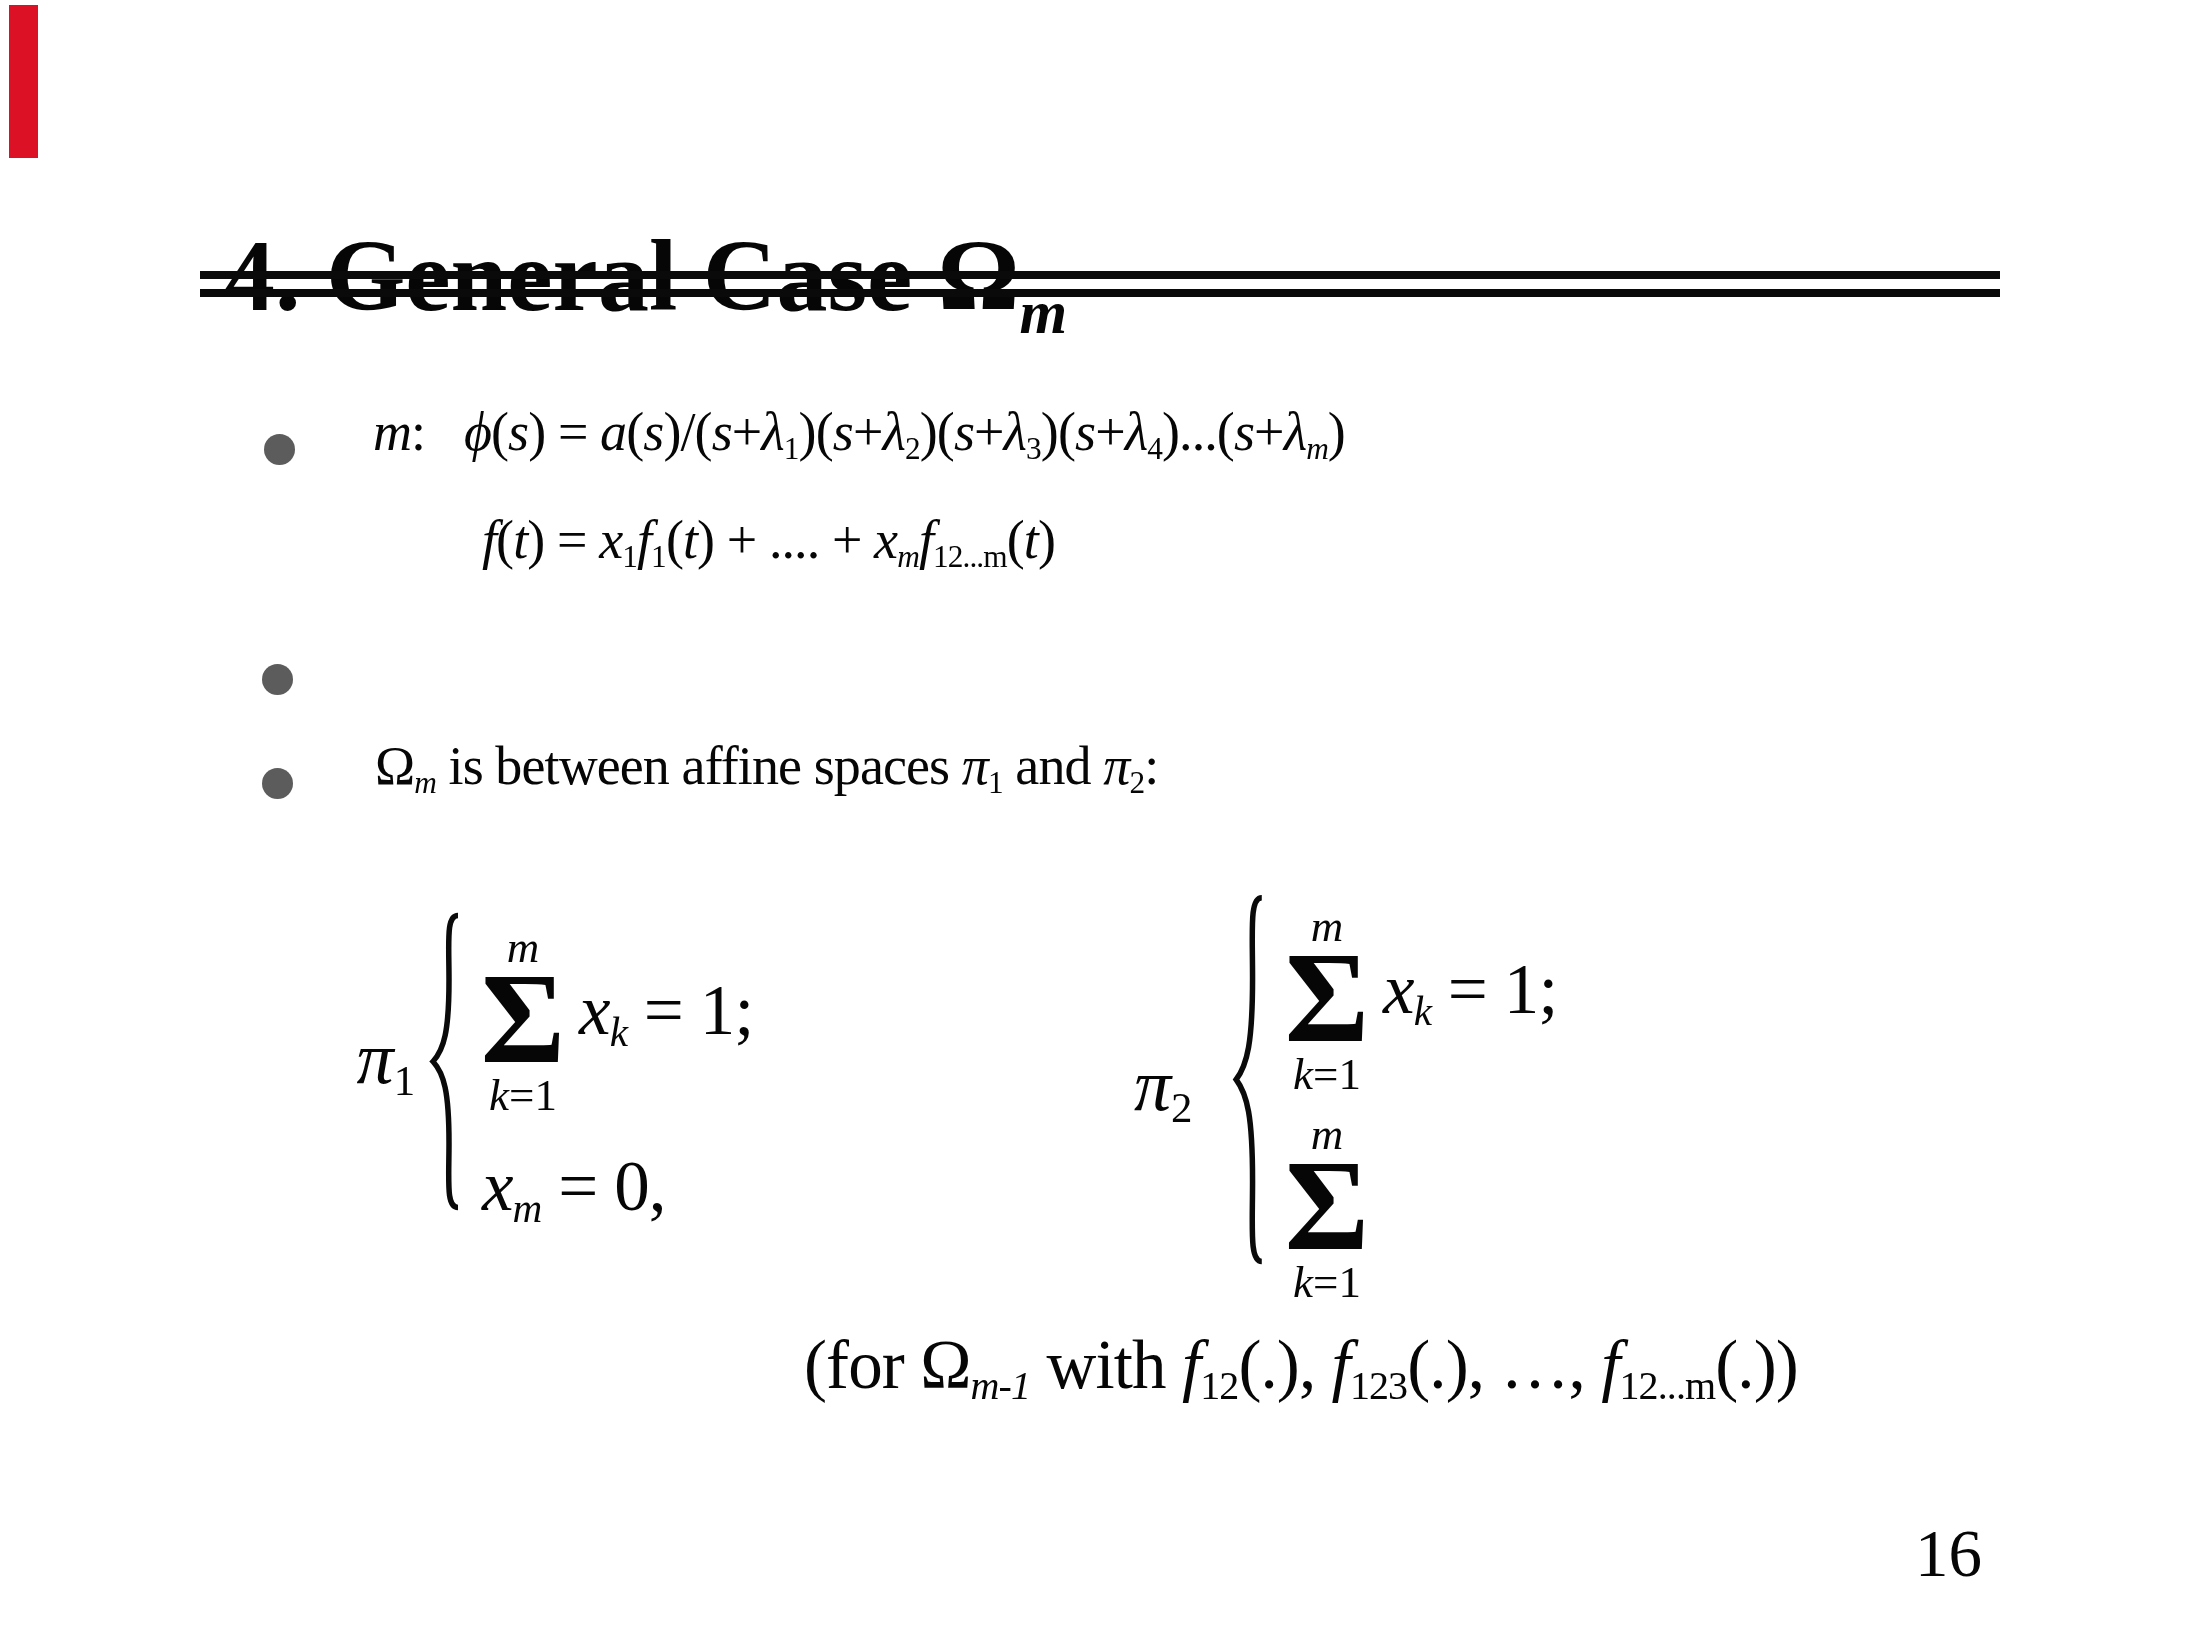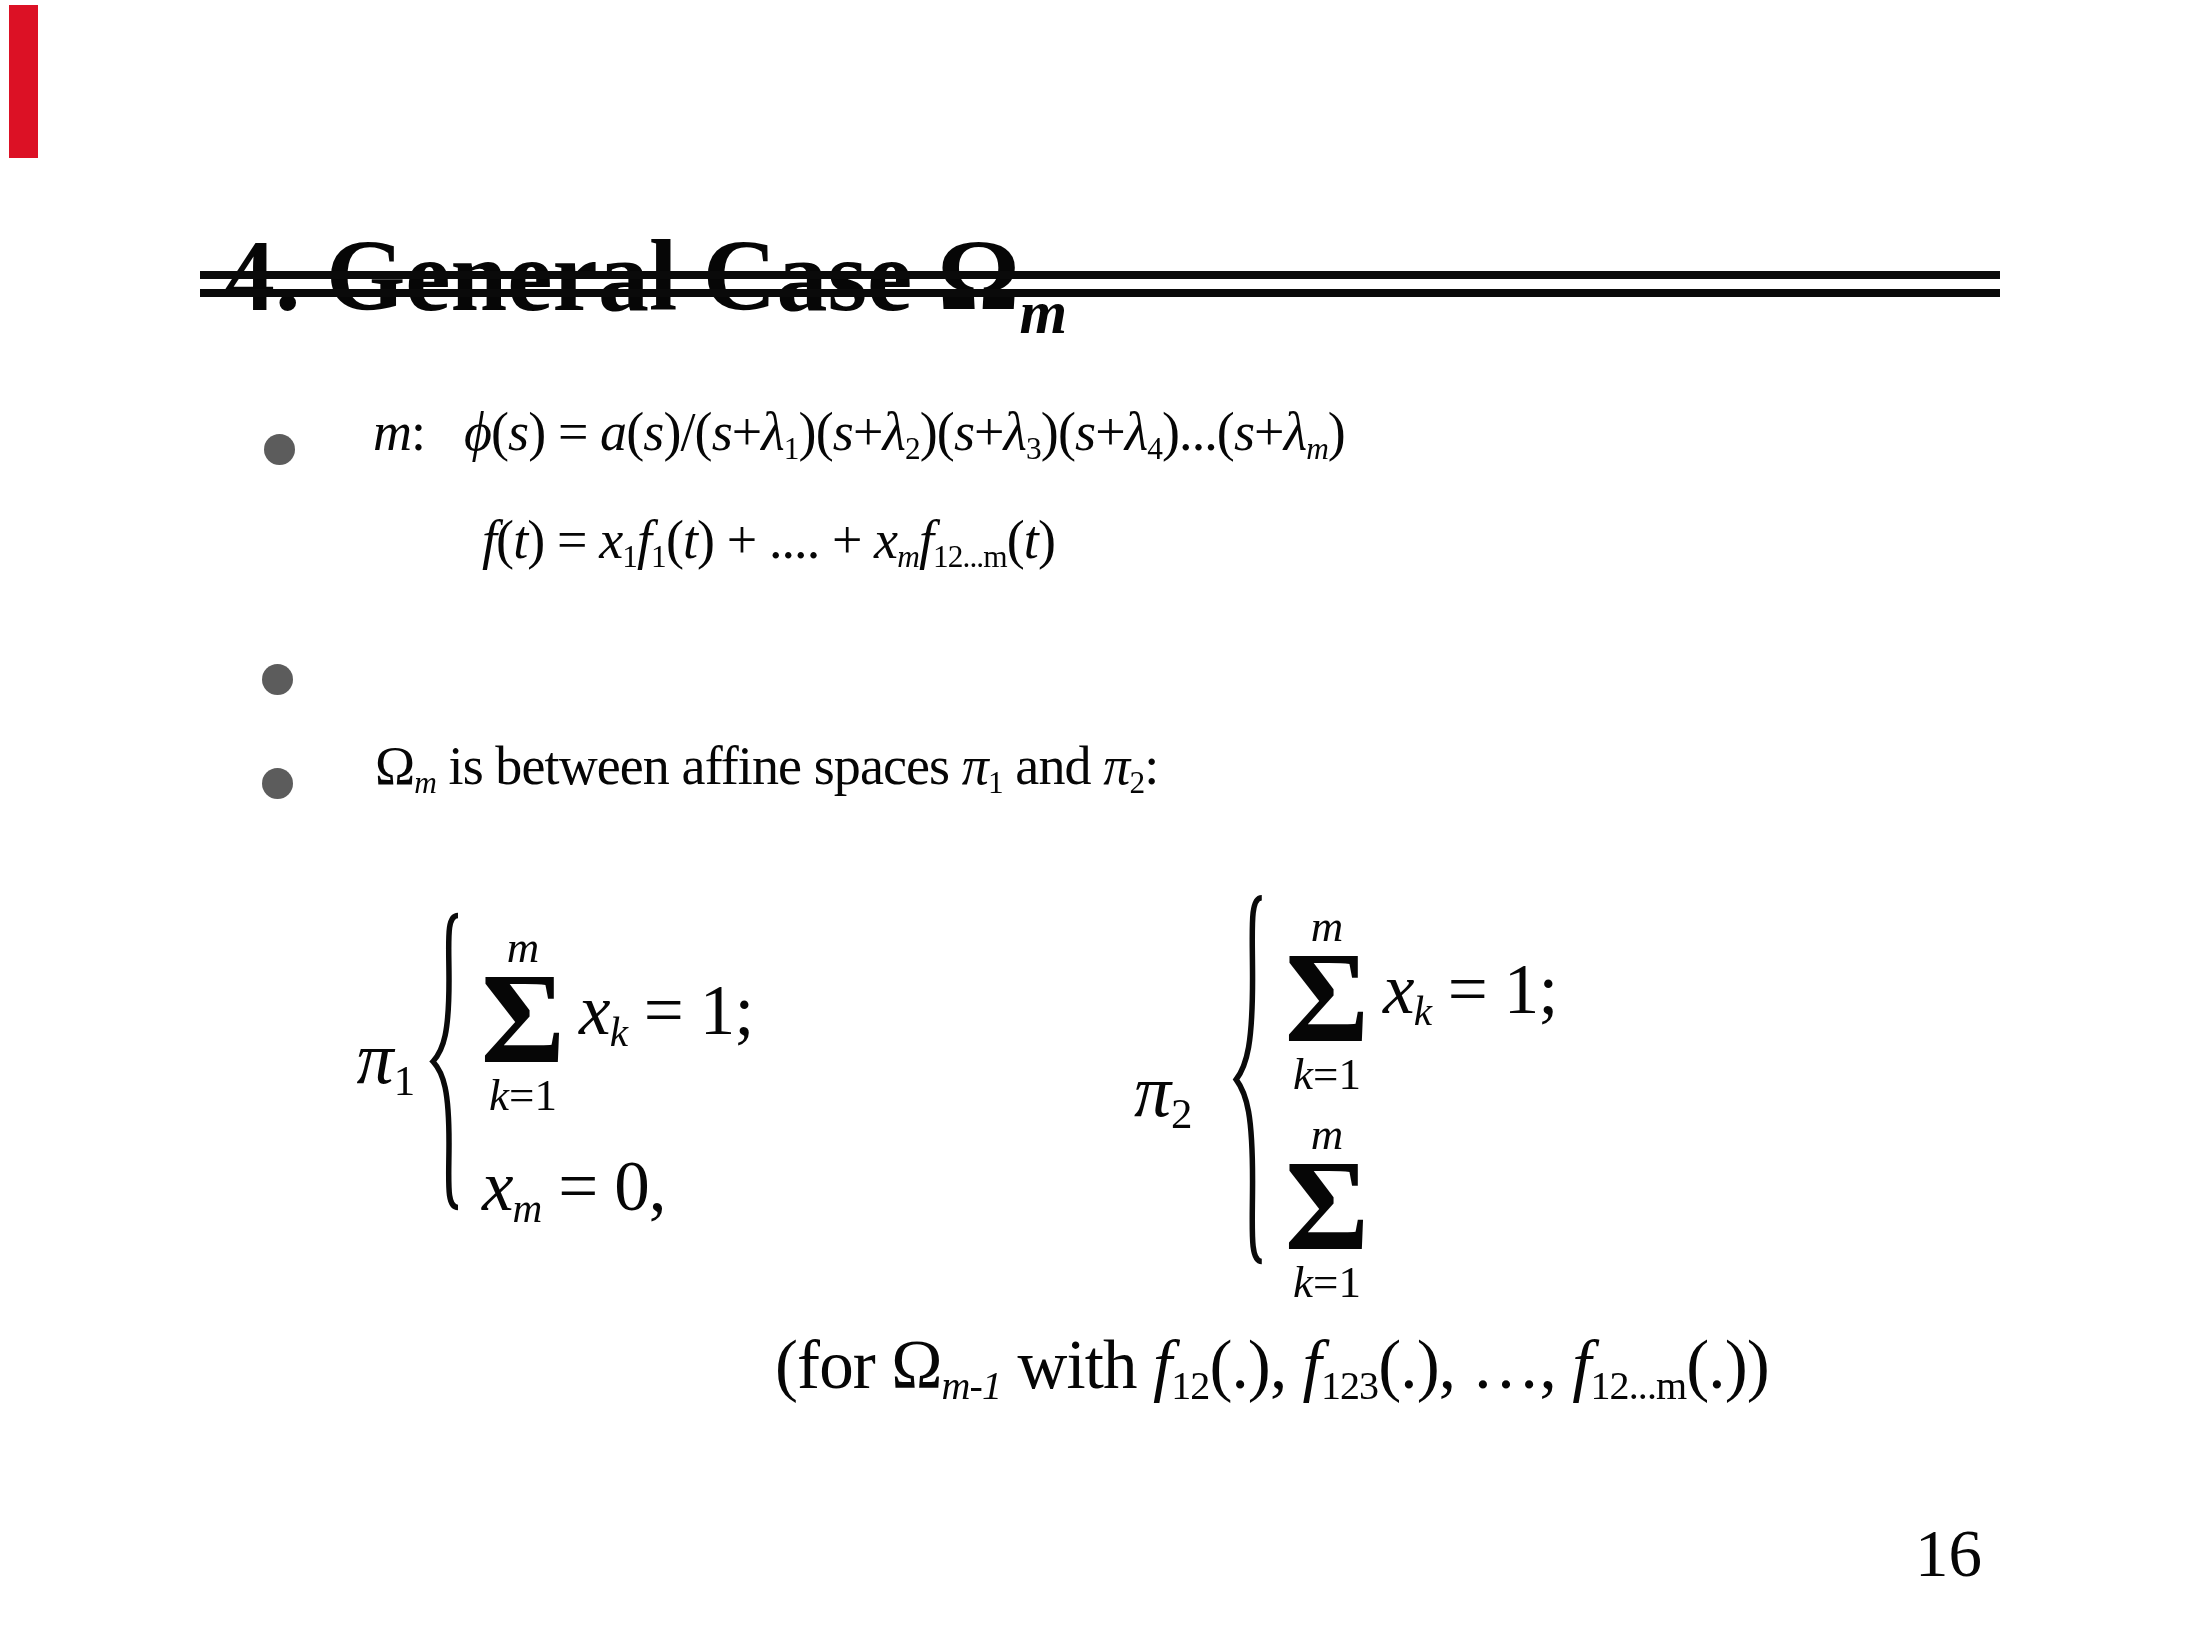--- a/index.html
+++ b/index.html
@@ -28,41 +28,41 @@
   .b3{left:375px; top:734px;}
   .tk-rm{font-style:normal;}
   .tk-it{font-style:italic;}
   .tk-sub{font-size:58%; font-style:normal; vertical-align:-0.28em;}
   .tk-subit{font-size:58%; font-style:italic; vertical-align:-0.28em;}
   .sys{position:absolute;}
   .sys-1{left:348px; top:895px; width:516px; height:361px;}
   .sys-2{left:1134px; top:878px; width:602px; height:430px;}
   .pi-label{position:absolute; font-size:74px; line-height:1; white-space:nowrap;}
   .sys-1 .pi-label{left:8.6px; top:126px;}
-  .sys-2 .pi-label{left:0px; top:176px;}
+  .sys-2 .pi-label{left:0px; top:170px;}
   .brace{position:absolute;}
   .sys-1 .brace{left:79px; top:15.5px; width:40px; height:301px;}
   .sys-2 .brace{left:96px; top:13.8px; width:41px; height:375px;}
   .eqcol{position:absolute; top:0;}
   .sys-1 .eqcol{left:127px;}
   .sys-2 .eqcol{left:145px;}
   .sumrow{position:absolute; display:flex; align-items:center;}
   .sys-1 .sumrow-a{left:0; top:30px;}
   .sys-2 .sumrow-a{left:0; top:26px;}
   .sys-2 .sumrow-b{left:0; top:234px;}
   .sumblock{display:flex; flex-direction:column; align-items:center; width:96px;}
   .sumblock .lim{font-size:45px; line-height:1; white-space:nowrap;}
   .sumblock .lim-top{margin-bottom:-3.4px;}
   .sumblock .lim-bot{margin-top:3.4px;}
   .sigma{font-size:129px; font-weight:bold; line-height:0.8; display:block;}
   .rhs{font-size:71px; margin-left:8px; white-space:nowrap; transform:translateY(-8.6px); letter-spacing:-0.9px;}
   .plainrow{position:absolute; left:6.9px; top:251px; font-size:71px; white-space:nowrap; letter-spacing:-0.9px;}
   .cap{position:absolute; top:1324px; font-size:69px; line-height:1.2; white-space:nowrap; letter-spacing:-0.9px;}
   .cap-1{left:411px;}
-  .cap-2{left:775px;}
+  .cap-2{left:804px;}
   .page-num{position:absolute; left:1915px; top:1513px; font-size:67px; line-height:1.2;}
 </style>
 </head>
 <body>
 
 <div class="slide">
 
   <div class="red-bar" style="background: rgb(220, 17, 37);"></div>
 
   <h1 class="title"><span class="tk-rm">4. General Case Ω</span><span class="tk-subit">m</span></h1>

